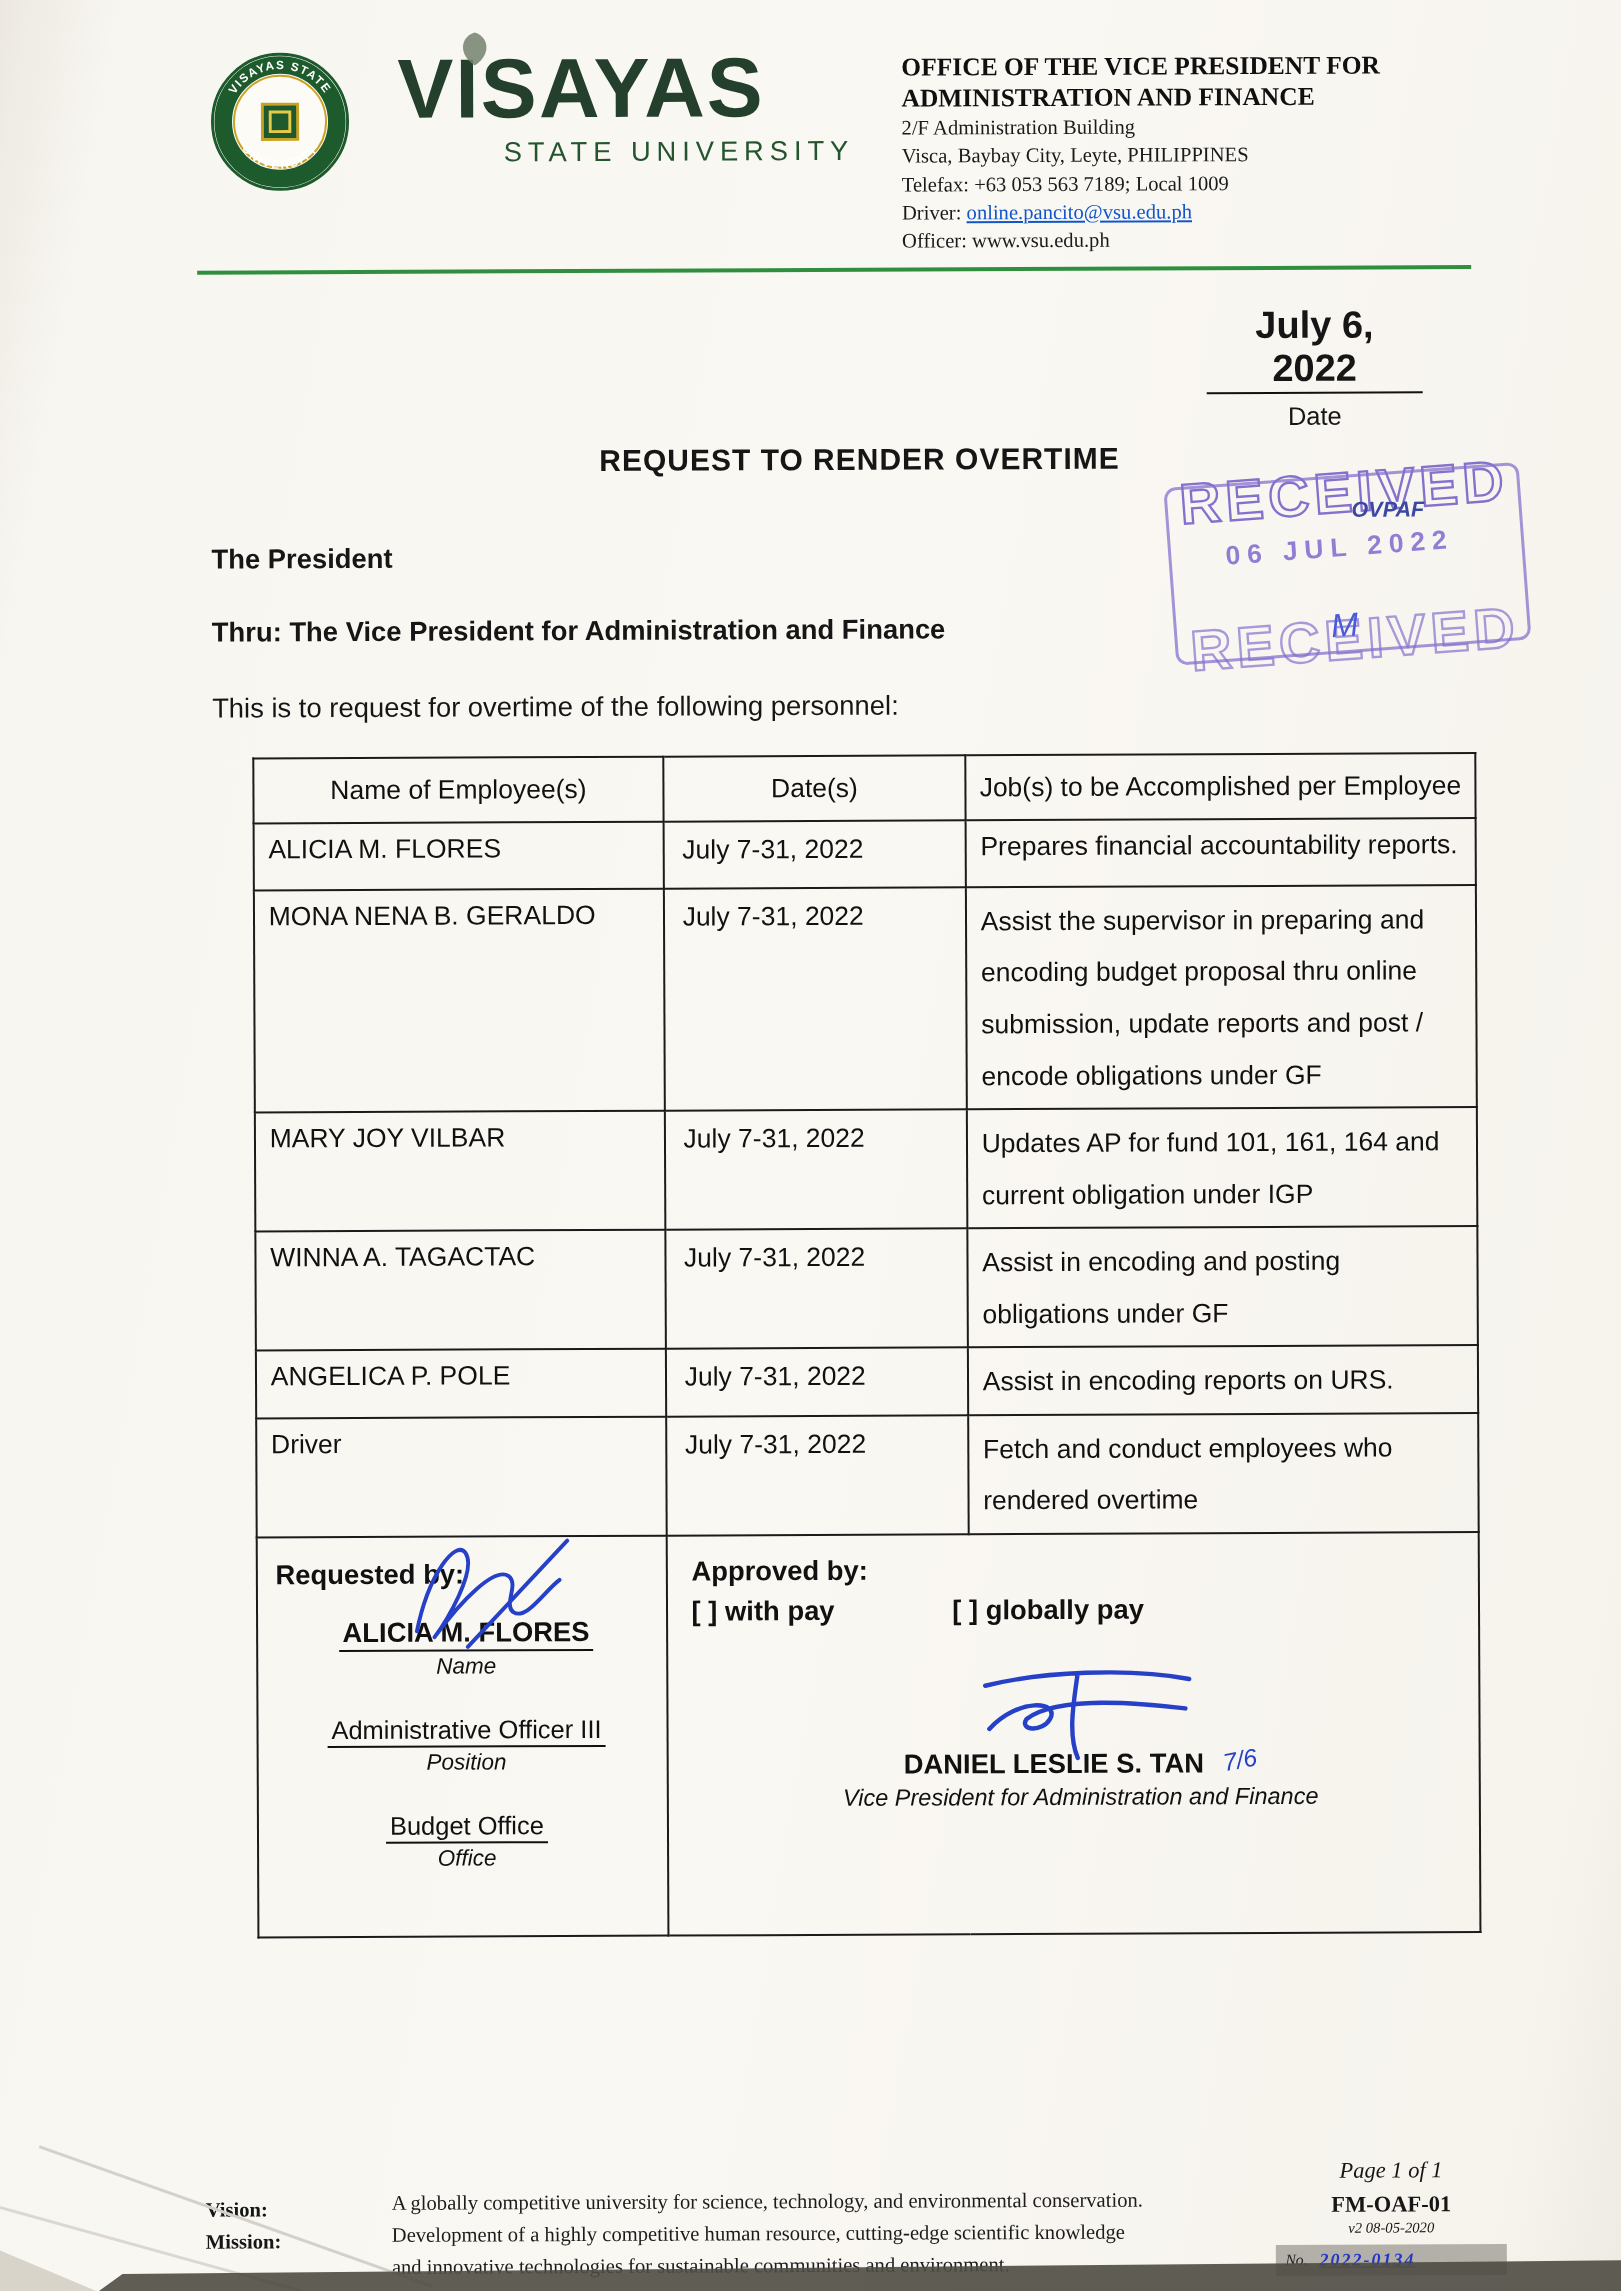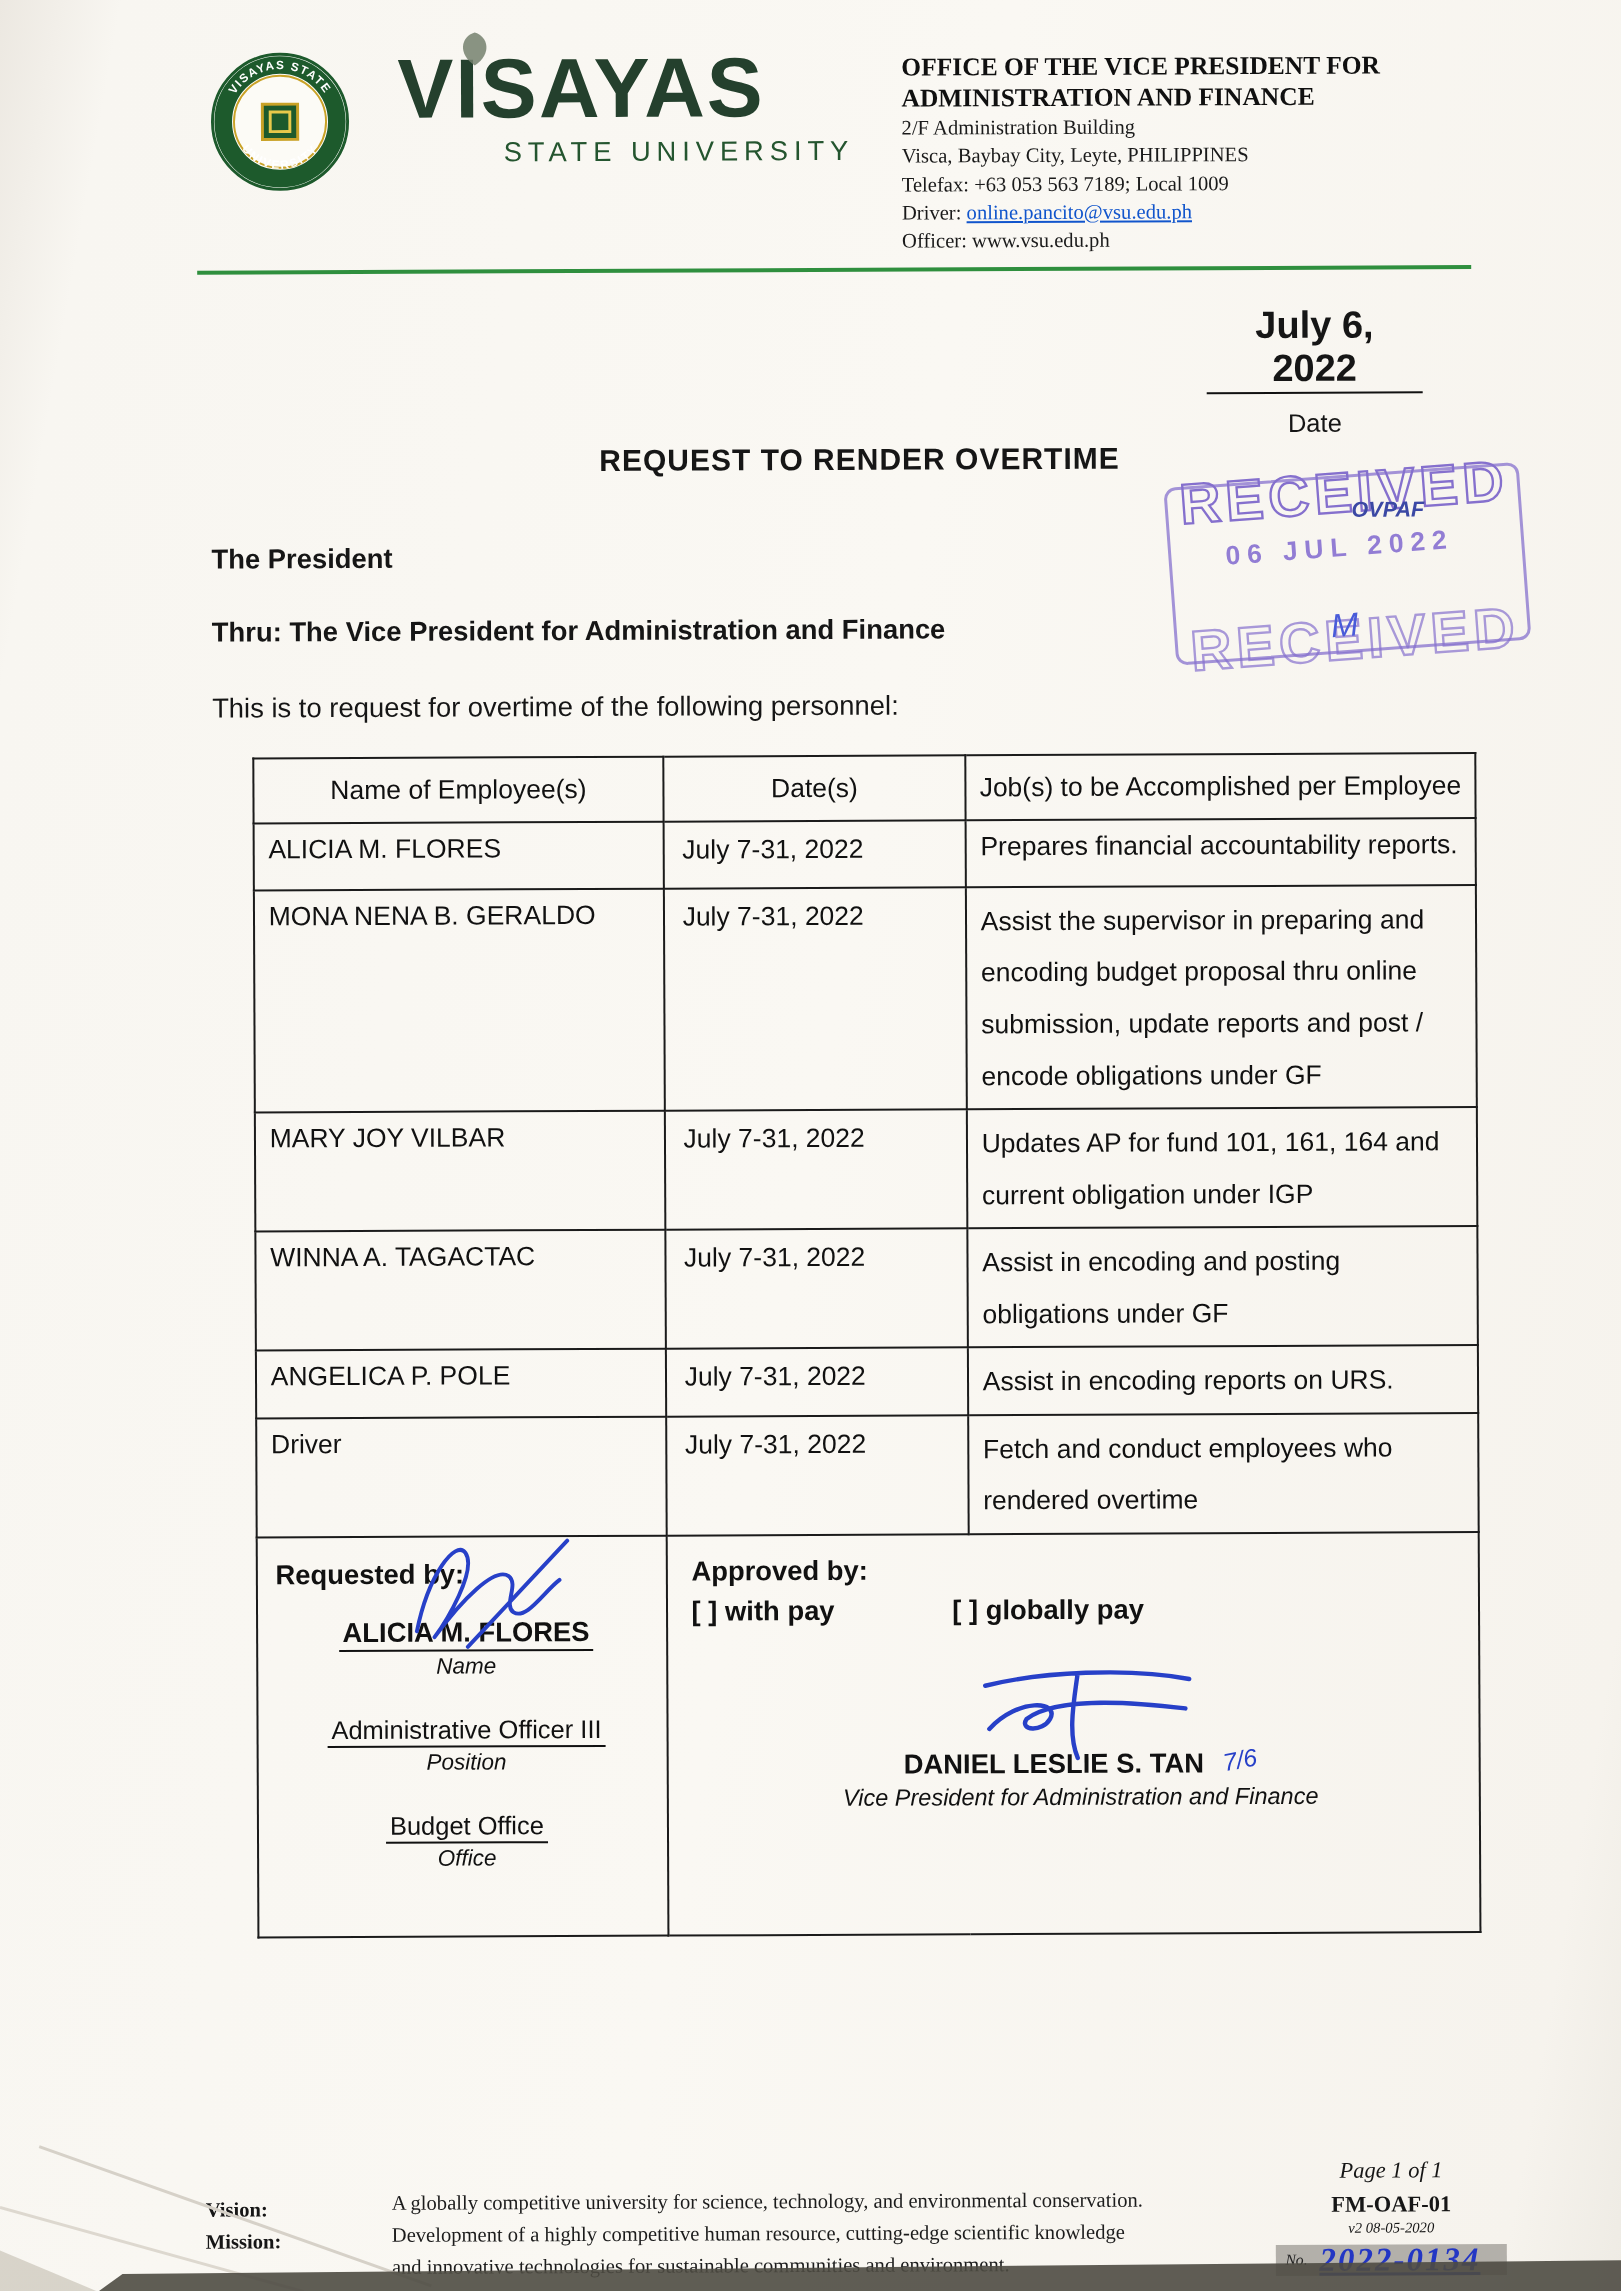--- a/index.html
+++ b/index.html
@@ -16,21 +16,21 @@
   .leaf{position:absolute;left:57px;top:-15.7px;}
   .office{position:absolute;left:906px;top:53px;width:568px;font-family:"Liberation Serif",serif;}
   .office-title{font-size:25.5px;font-weight:bold;line-height:1.2;color:#101010;}
   .office-line{font-size:20.6px;line-height:1.32;color:#1a1a1a;margin-top:1px;}
   .office-line a{color:#1155cc;text-decoration:underline;}
   .green-rule{position:absolute;left:201px;top:268px;width:1274px;height:3.9px;background:#2f8f3e;}
 
   
   .date-block{position:absolute;left:1210px;top:306px;width:216px;text-align:center;}
   .date-value{font-size:38px;font-weight:bold;display:inline-block;border-bottom:2.9px solid #111;padding:0 7.8px 2px;}
-  .date-label{font-size:25.5px;margin-top:15px;}
+  .date-label{font-size:25.5px;margin-top:8px;}
   .doc-title{position:absolute;left:255px;top:443px;width:1215px;text-align:center;
              font-size:30px;font-weight:bold;letter-spacing:1px;}
 
   
   .stamp{position:absolute;left:1166px;top:463px;width:372px;height:208px;transform:rotate(-4deg);opacity:.92;}
   .stamp-box{position:absolute;left:5.9px;right:9.8px;top:13.7px;bottom:15.7px;border:3.9px solid rgba(124,101,203,.75);border-radius:11.8px;}
   .stamp-word{position:absolute;left:0;width:100%;height:71px;}
   .stamp-word.w1{top:-3.9px;}
   .stamp-word.w2{bottom:-5.9px;opacity:.7;}
   .stamp-outline{font-family:"Liberation Sans",sans-serif;font-size:58px;font-weight:bold;letter-spacing:5px;
@@ -83,21 +83,21 @@
   .footer-text{position:absolute;left:387px;top:2186px;width:794px;font-family:"Liberation Serif",serif;
                font-size:20.6px;line-height:1.55;color:#1c1c1c;}
   .footer-right{position:absolute;left:1264px;top:2160px;width:245px;text-align:center;
                 font-family:"Liberation Serif",serif;}
   .page-no{font-size:22.5px;font-style:italic;}
   .form-code{font-size:22.5px;font-weight:bold;margin-top:7.8px;}
   .form-version{font-size:14.7px;font-style:italic;margin-top:2px;}
   .no-box{margin:7.8px auto 0;background:#b3b0aa;display:flex;align-items:center;justify-content:flex-start;
           width:212px;height:31px;padding:0 9.8px;}
   .no-label{font-size:15.7px;font-style:italic;color:#222;}
-  .no-value{font-size:33px;font-weight:bold;font-style:italic;color:#2336c4;margin-left:11.8px;
+  .no-value{font-size:18px;font-weight:bold;font-style:italic;color:#2336c4;margin-left:11.8px;
             text-decoration:underline;letter-spacing:2px;}
 
   .scan-artifacts{position:absolute;inset:0;pointer-events:none;}
 </style>
 </head>
 <body>
 
 <div class="page">
   <div class="content">
 

